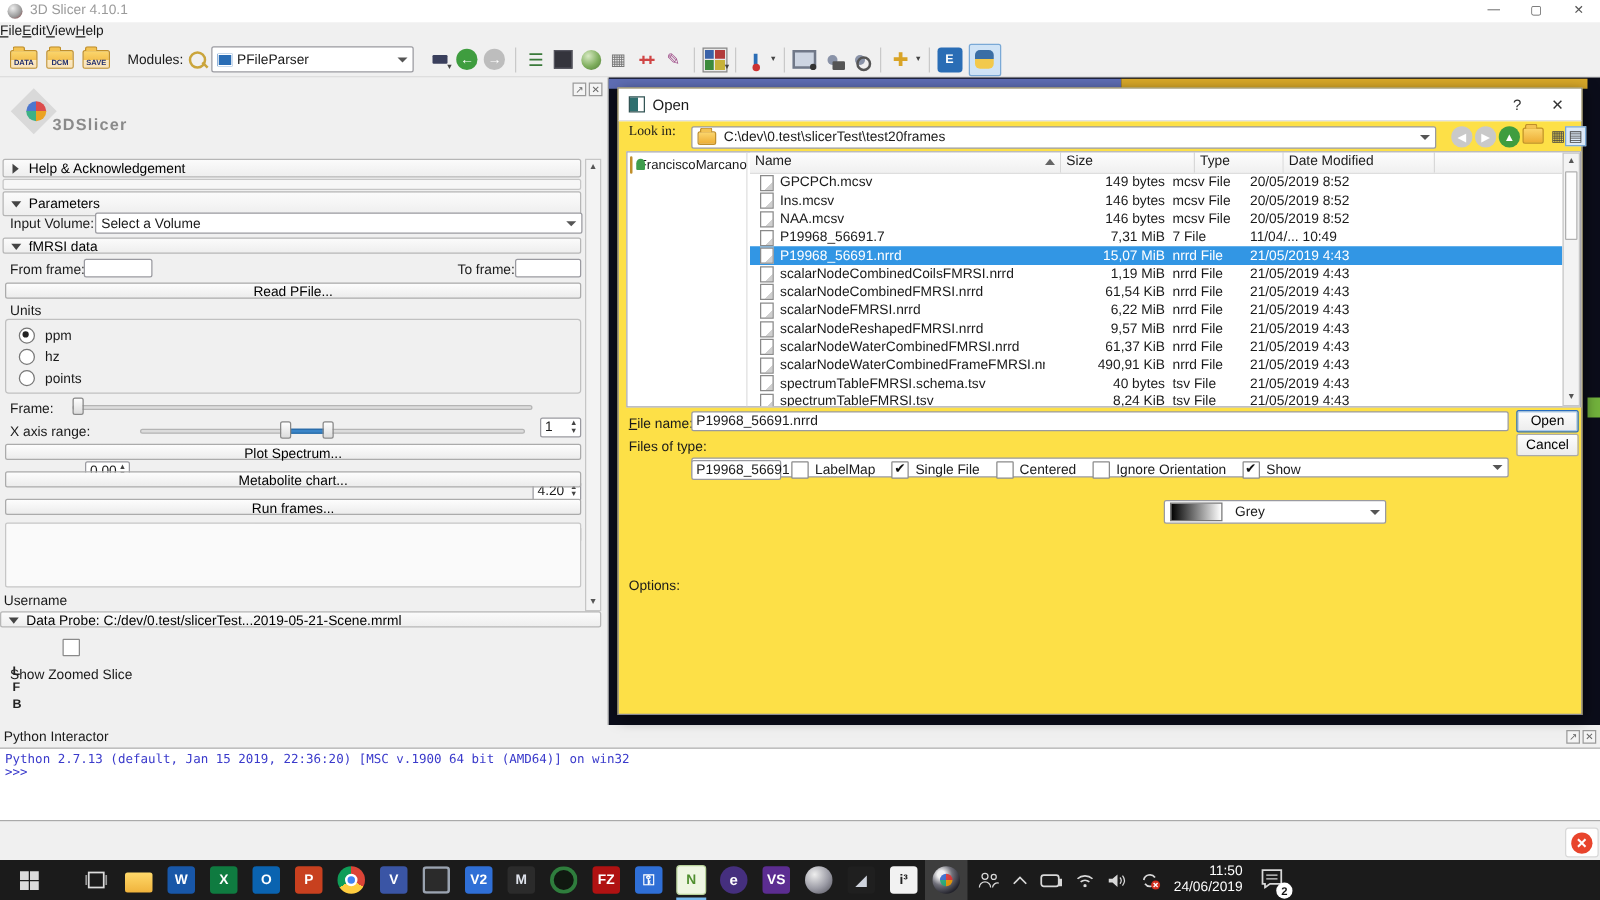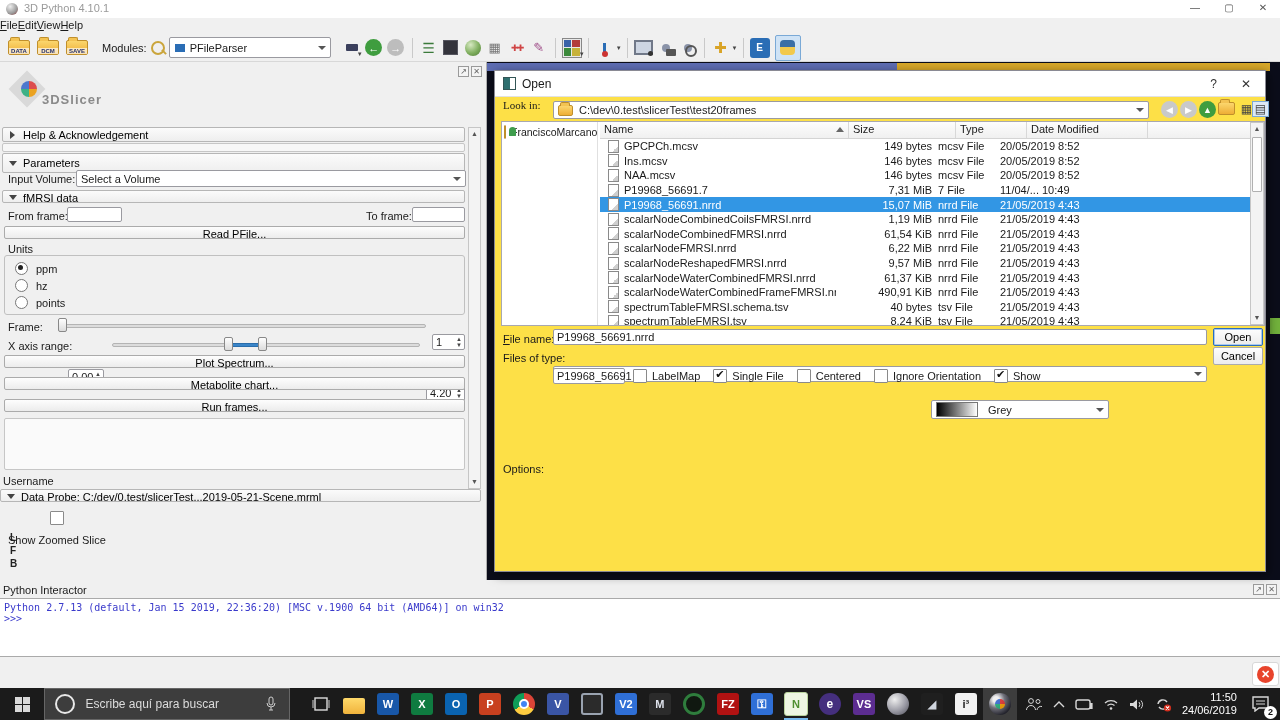--- a/index.html
+++ b/index.html
@@ -116,21 +116,21 @@
   .badgewrap{position:relative;margin:0 10px 0 14px;}
   .badge{position:absolute;right:-7px;bottom:-5px;width:13px;height:13px;border-radius:50%;background:#fff;color:#111;font-size:9px;font-weight:bold;display:flex;align-items:center;justify-content:center;}
 </style>
 </head>
 <body>
 
 <div class="screen">
 
   <div class="a titlebar flex">
     <span class="a" style="left:6px;top:3px;width:12px;height:12px;border-radius:50%;background:radial-gradient(circle at 35% 30%,#eee,#999 60%,#833);"></span>
-    <span class="a title-text" style="left:24px;top:2px;">3D Python 4.10.1</span>
+    <span class="a title-text" style="left:24px;top:2px;">3D Slicer 4.10.1</span>
     <span class="a winbtn" style="right:68px;top:2px;">—</span>
     <span class="a winbtn" style="right:34px;top:2px;">▢</span>
     <span class="a winbtn" style="right:0;top:2px;">✕</span>
   </div>
 
   <div class="a menubar">
     
   <span class="menu-item">File</span><span class="menu-item">Edit</span><span class="menu-item">View</span><span class="menu-item">Help</span></div>
 
   <div class="a toolbar flex">
@@ -564,28 +564,20 @@
     </div>
 
   <div class="a taskbar">
     <div class="startbtn">
       <span class="winlogo">
           <i></i>
           <i></i>
           <i></i>
           <i></i>
         </span>
-    </div>
-    <div class="searchbox">
-      <span class="cortana"></span>
-      <span>Escribe aquí para buscar</span>
-      <svg width="12" height="16" viewBox="0 0 12 16" style="margin-left:auto;margin-right:12px;">
-          <rect x="4" y="1" width="4" height="8" rx="2" fill="none" stroke="#cfcfcf"></rect>
-          <path d="M2 7 a4 4 0 0 0 8 0 M6 11 v3 M4 14 h4" fill="none" stroke="#cfcfcf"></path>
-        </svg>
     </div>
     <div class="app" style="margin-left:14px;">
       <svg width="18" height="16" viewBox="0 0 18 16">
           <rect x="3" y="2" width="12" height="12" fill="none" stroke="#dcdcdc" stroke-width="1.4"></rect>
           <path d="M1 4 v8 M17 4 v8" stroke="#9a9a9a" stroke-width="1.4"></path>
         </svg>
     </div>
     <div class="flex">
 
         <div class="app">

